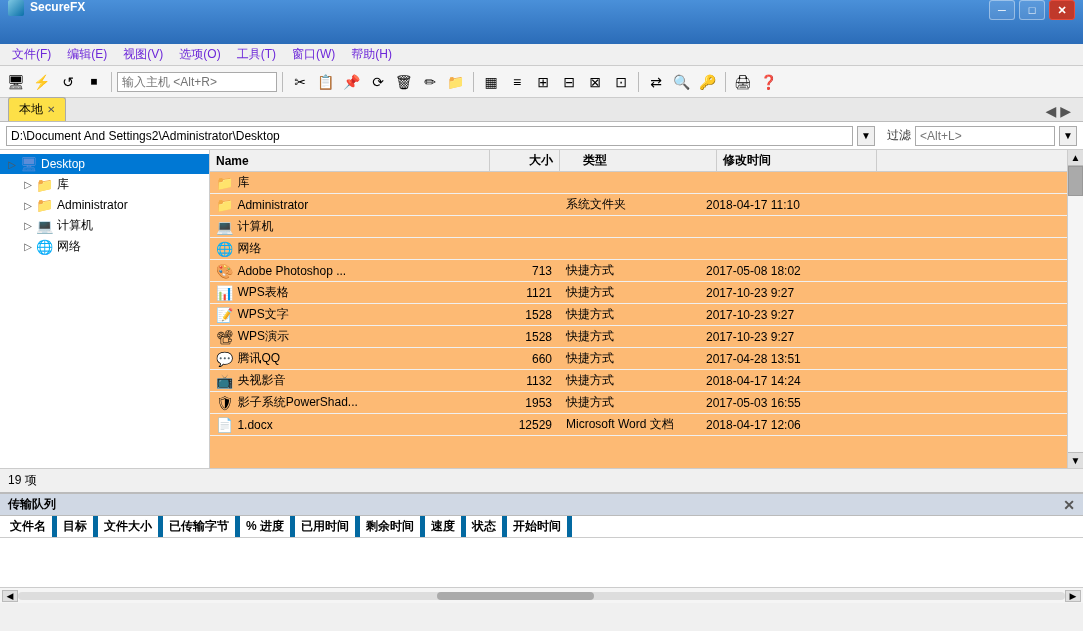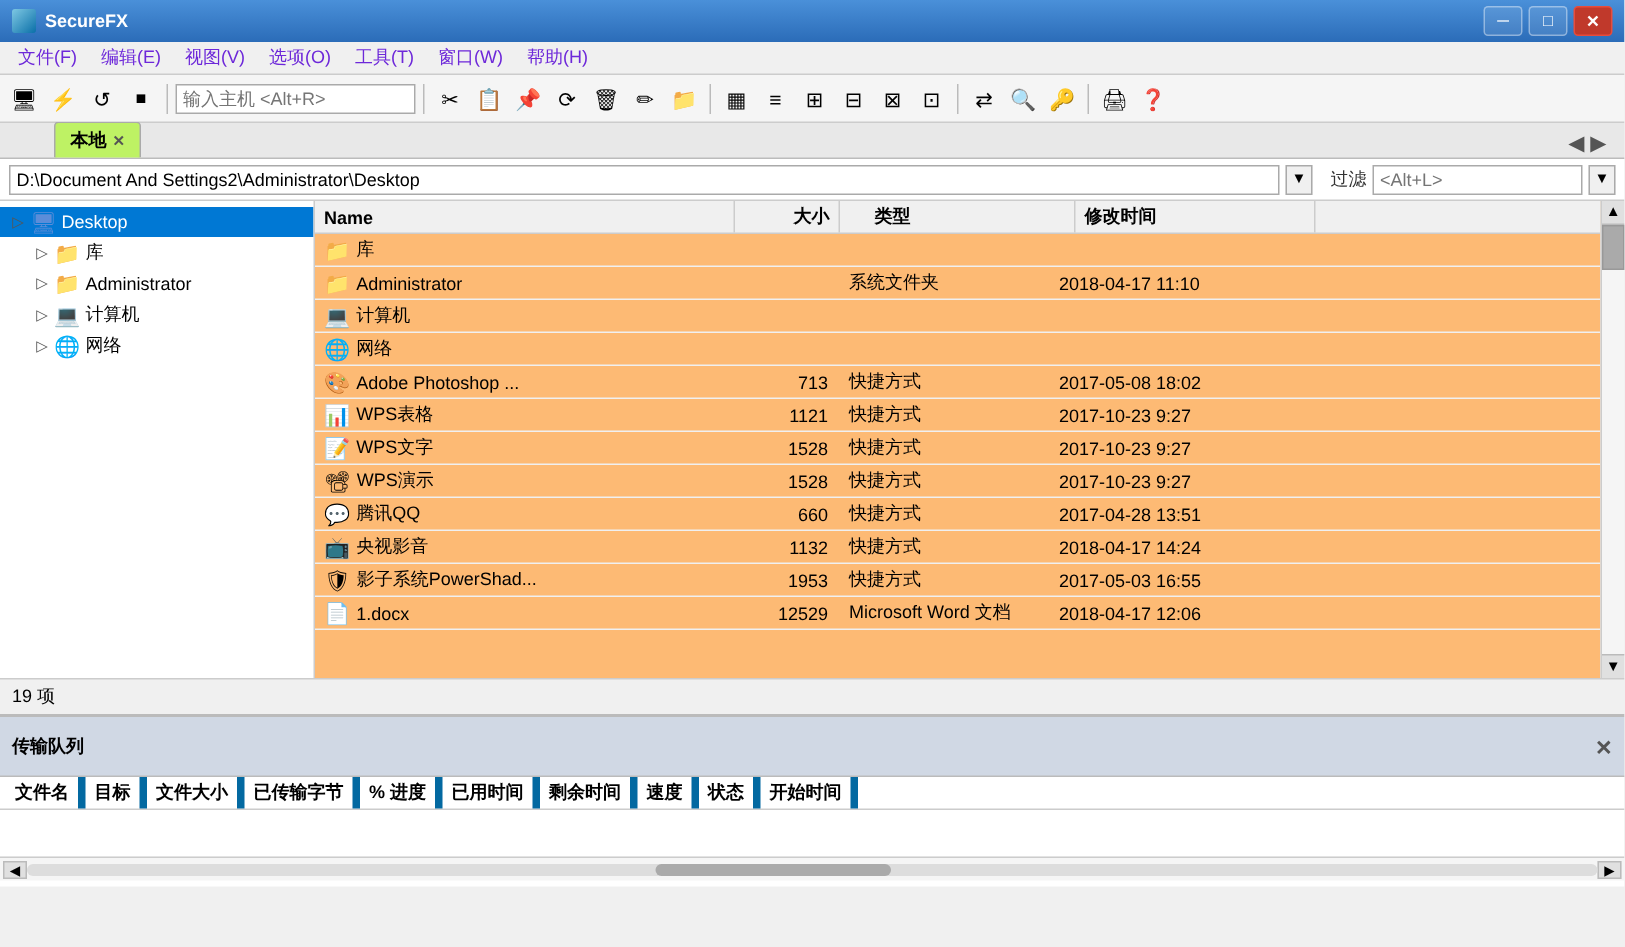--- a/index.html
+++ b/index.html
@@ -1,37 +1,37 @@
 <!DOCTYPE html>
 <html><head>
   <meta charset="utf-8">
   <style>
     * { box-sizing: border-box; margin: 0; padding: 0; }
     body { font-family: "Microsoft YaHei", SimSun, Arial, sans-serif; font-size: 12px; background: #f0f0f0; width: 1083px; height: 631px; overflow: hidden; }
 
     
-    #title-bar { background: linear-gradient(to bottom, #4a90d9, #2b6cb8); height: 28px; display: flex; align-items: center; padding: 0 8px; color: white; font-size: 12px; font-weight: bold; user-select: none; }
+    #title-bar { background: linear-gradient(to bottom, #4a90d9, #2b6cb8); height: 44px; display: flex; align-items: flex-start; padding: 0 8px; color: white; font-size: 12px; font-weight: bold; user-select: none; }
     #window-controls { display: flex; gap: 4px; }
     .win-btn { width: 26px; height: 20px; border: 1px solid rgba(255,255,255,0.4); border-radius: 3px; display: flex; align-items: center; justify-content: center; cursor: pointer; font-size: 11px; color: white; background: rgba(255,255,255,0.1); }
     .win-btn.close { background: #c0392b; border-color: #e74c3c; }
 
     
     #menu-bar { background: #f0f0f0; height: 22px; display: flex; align-items: center; padding: 0 4px; border-bottom: 1px solid #ccc; }
     .menu-item { padding: 2px 8px; cursor: pointer; font-size: 12px; color: #6d28d9; }
 
     
     #toolbar { background: #f5f5f5; height: 32px; display: flex; align-items: center; padding: 2px 4px; border-bottom: 1px solid #ccc; gap: 2px; }
     .tb-btn { width: 24px; height: 24px; display: flex; align-items: center; justify-content: center; cursor: pointer; border: 1px solid transparent; font-size: 14px; border-radius: 2px; }
     .tb-sep { width: 1px; height: 20px; background: #bbb; margin: 0 3px; }
     .tb-host-input { height: 20px; width: 160px; border: 1px solid #aaa; padding: 1px 4px; font-size: 12px; background: white; }
 
     
     #tab-bar { background: #e8e8e8; height: 24px; display: flex; align-items: flex-end; padding: 0 8px; border-bottom: 1px solid #bbb; }
     .tab { padding: 3px 10px; background: #d0d8e4; border: 1px solid #aaa; border-bottom: none; margin-right: 2px; cursor: pointer; font-size: 12px; border-radius: 3px 3px 0 0; display: flex; align-items: center; gap: 4px; }
-    .tab.active { background: #bef264; font-weight: bold; margin-left: 28px; }
+    .tab.active { background: #fde047; font-weight: normal; }
     .tab-close { font-size: 10px; cursor: pointer; color: #555; }
     .tab-arrows { margin-left: auto; display: flex; gap: 4px; padding-bottom: 2px; }
     .tab-arrow { cursor: pointer; font-size: 14px; color: #555; }
 
     
     #path-bar { background: white; height: 28px; display: flex; align-items: center; padding: 0 6px; border-bottom: 1px solid #ccc; gap: 4px; }
     .path-input { flex: 1; height: 20px; border: 1px solid #aaa; padding: 1px 4px; font-size: 12px; }
     .path-dropdown { width: 18px; height: 20px; border: 1px solid #aaa; background: #f0f0f0; cursor: pointer; display: flex; align-items: center; justify-content: center; font-size: 10px; }
     .filter-label { font-size: 12px; color: #333; margin-left: 8px; }
     .filter-input { height: 20px; width: 140px; border: 1px solid #aaa; padding: 1px 4px; font-size: 12px; color: #aaa; }
@@ -66,21 +66,21 @@
     .file-cell.date { width: 160px; }
 
     
     #right-scrollbar { width: 16px; background: #f5f5f5; border-left: 1px solid #ccc; }
 
     
     #status-bar { background: #f0f0f0; height: 24px; display: flex; align-items: center; padding: 0 8px; border-top: 1px solid #ccc; font-size: 12px; }
 
     
     #transfer-queue { background: #e8e8e8; border-top: 2px solid #bbb; height: 95px; }
-    #transfer-header { background: #d0d8e4; height: 40px; display: flex; align-items: center; padding: 0 8px; font-size: 12px; font-weight: bold; border-bottom: 1px solid #bbb; gap: 26px; }
+    #transfer-header { background: #d0d8e4; height: 22px; display: flex; align-items: center; padding: 0 8px; font-size: 12px; font-weight: bold; border-bottom: 1px solid #bbb; gap: 26px; }
     #transfer-cols { display: flex; background: white; height: 22px; align-items: center; border-bottom: 1px solid #ccc; font-size: 12px; font-weight: bold; padding: 0 4px; }
     .tcol { padding: 2px 6px; border-right: 5px solid #0369a1; }
     #transfer-body { background: white; flex: 1; height: 51px; }
 
     
     #h-scrollbar { height: 16px; background: #f5f5f5; border-top: 1px solid #ccc; display: flex; align-items: center; padding: 0 2px; }
     .h-scroll-track { flex: 1; height: 8px; background: #ddd; border-radius: 4px; position: relative; }
     .h-scroll-thumb { position: absolute; left: 40%; width: 15%; height: 8px; background: #aaa; border-radius: 4px; }
 
     

